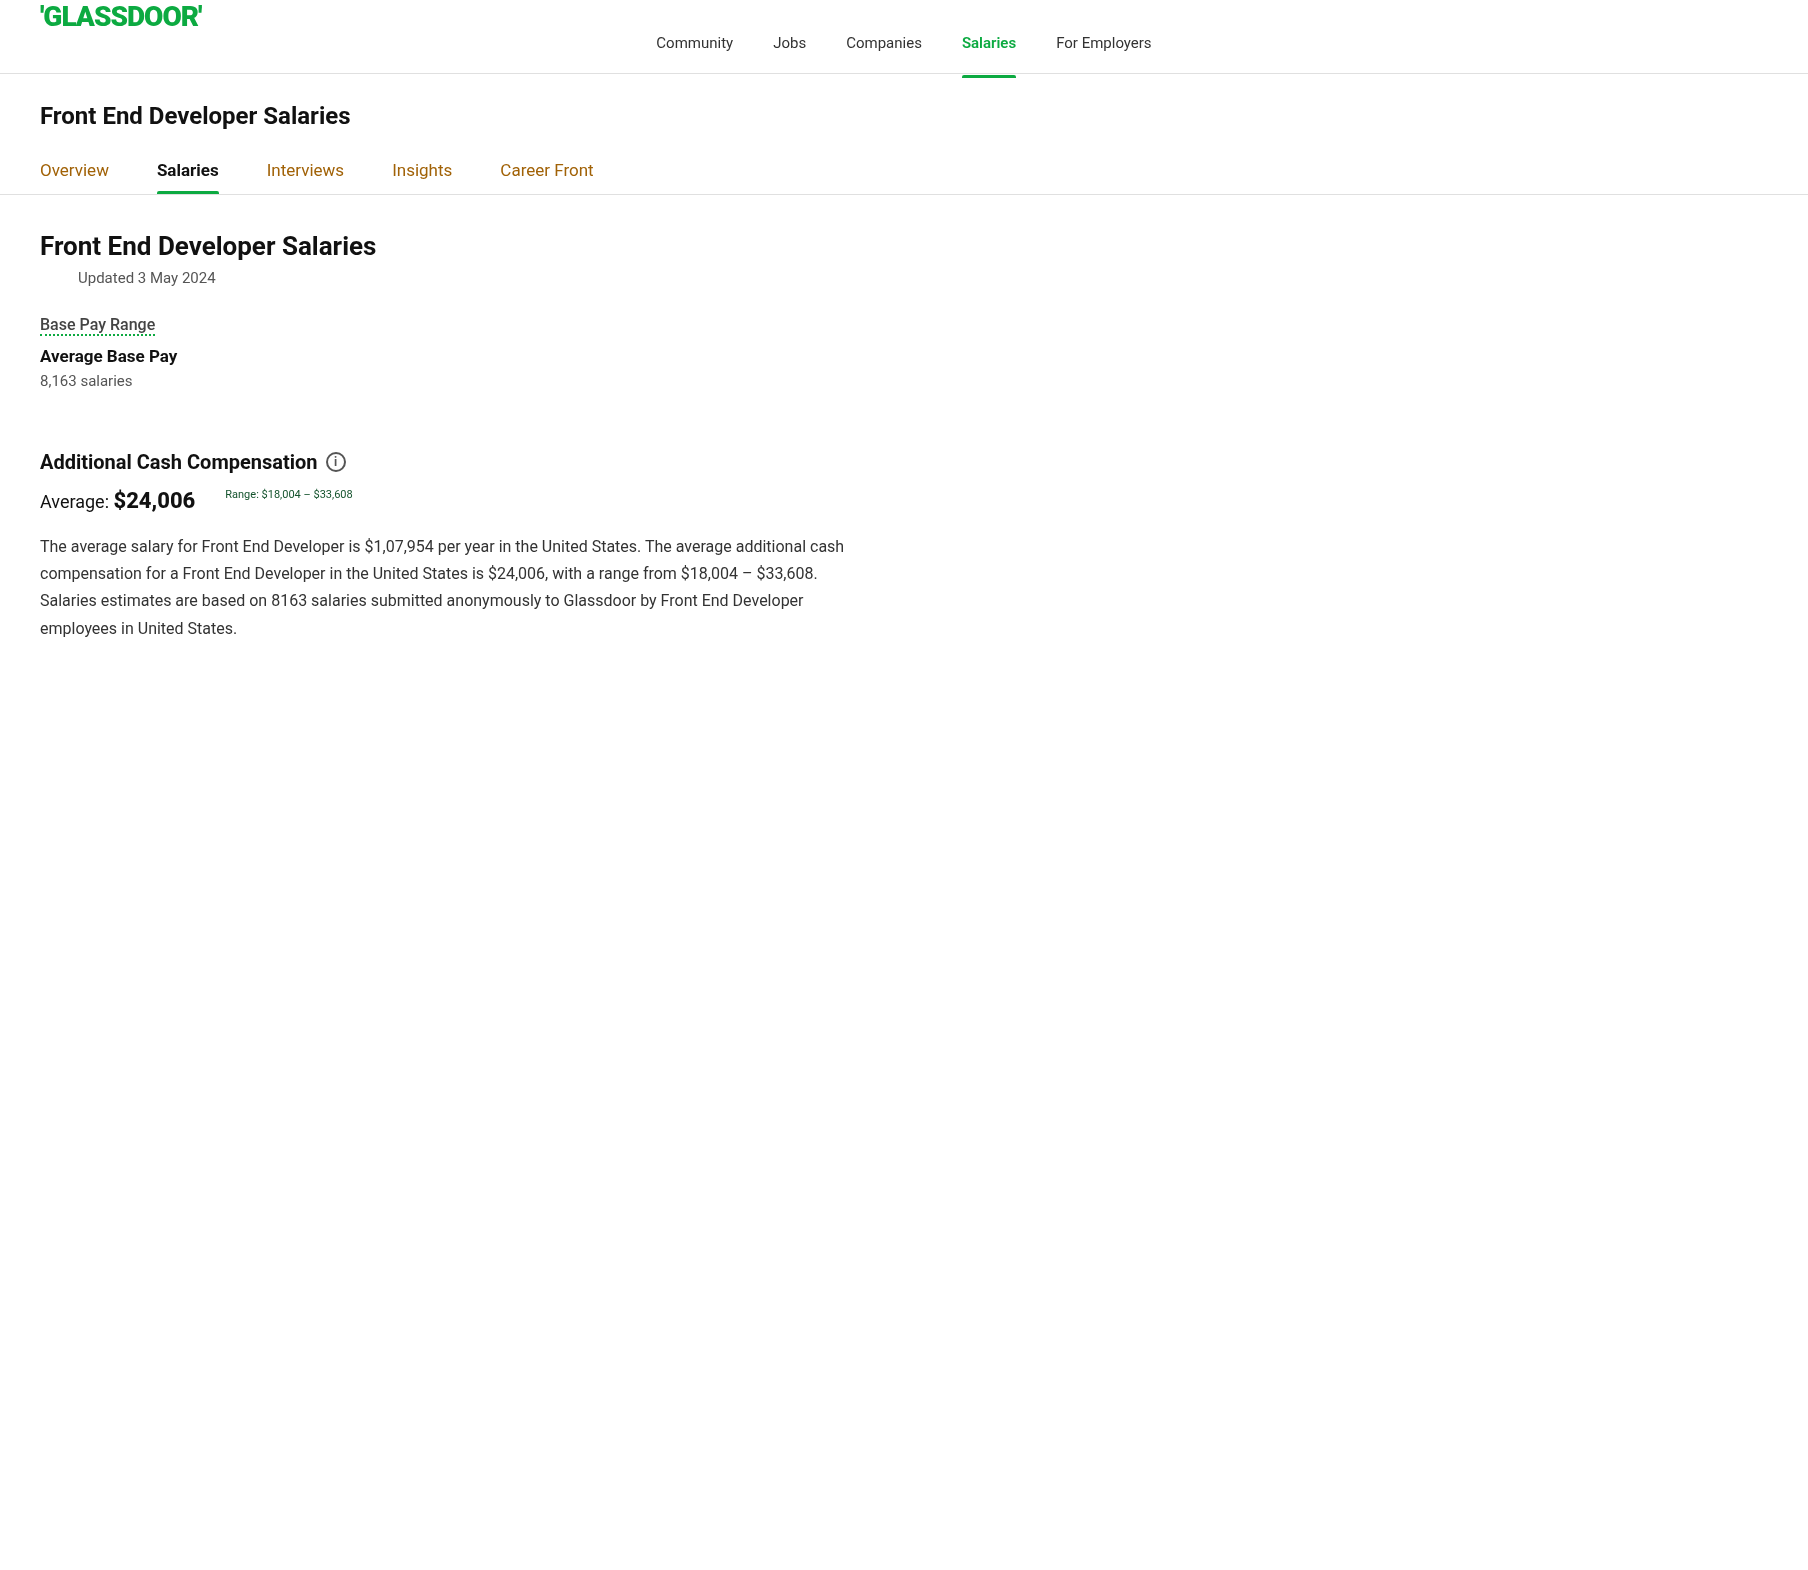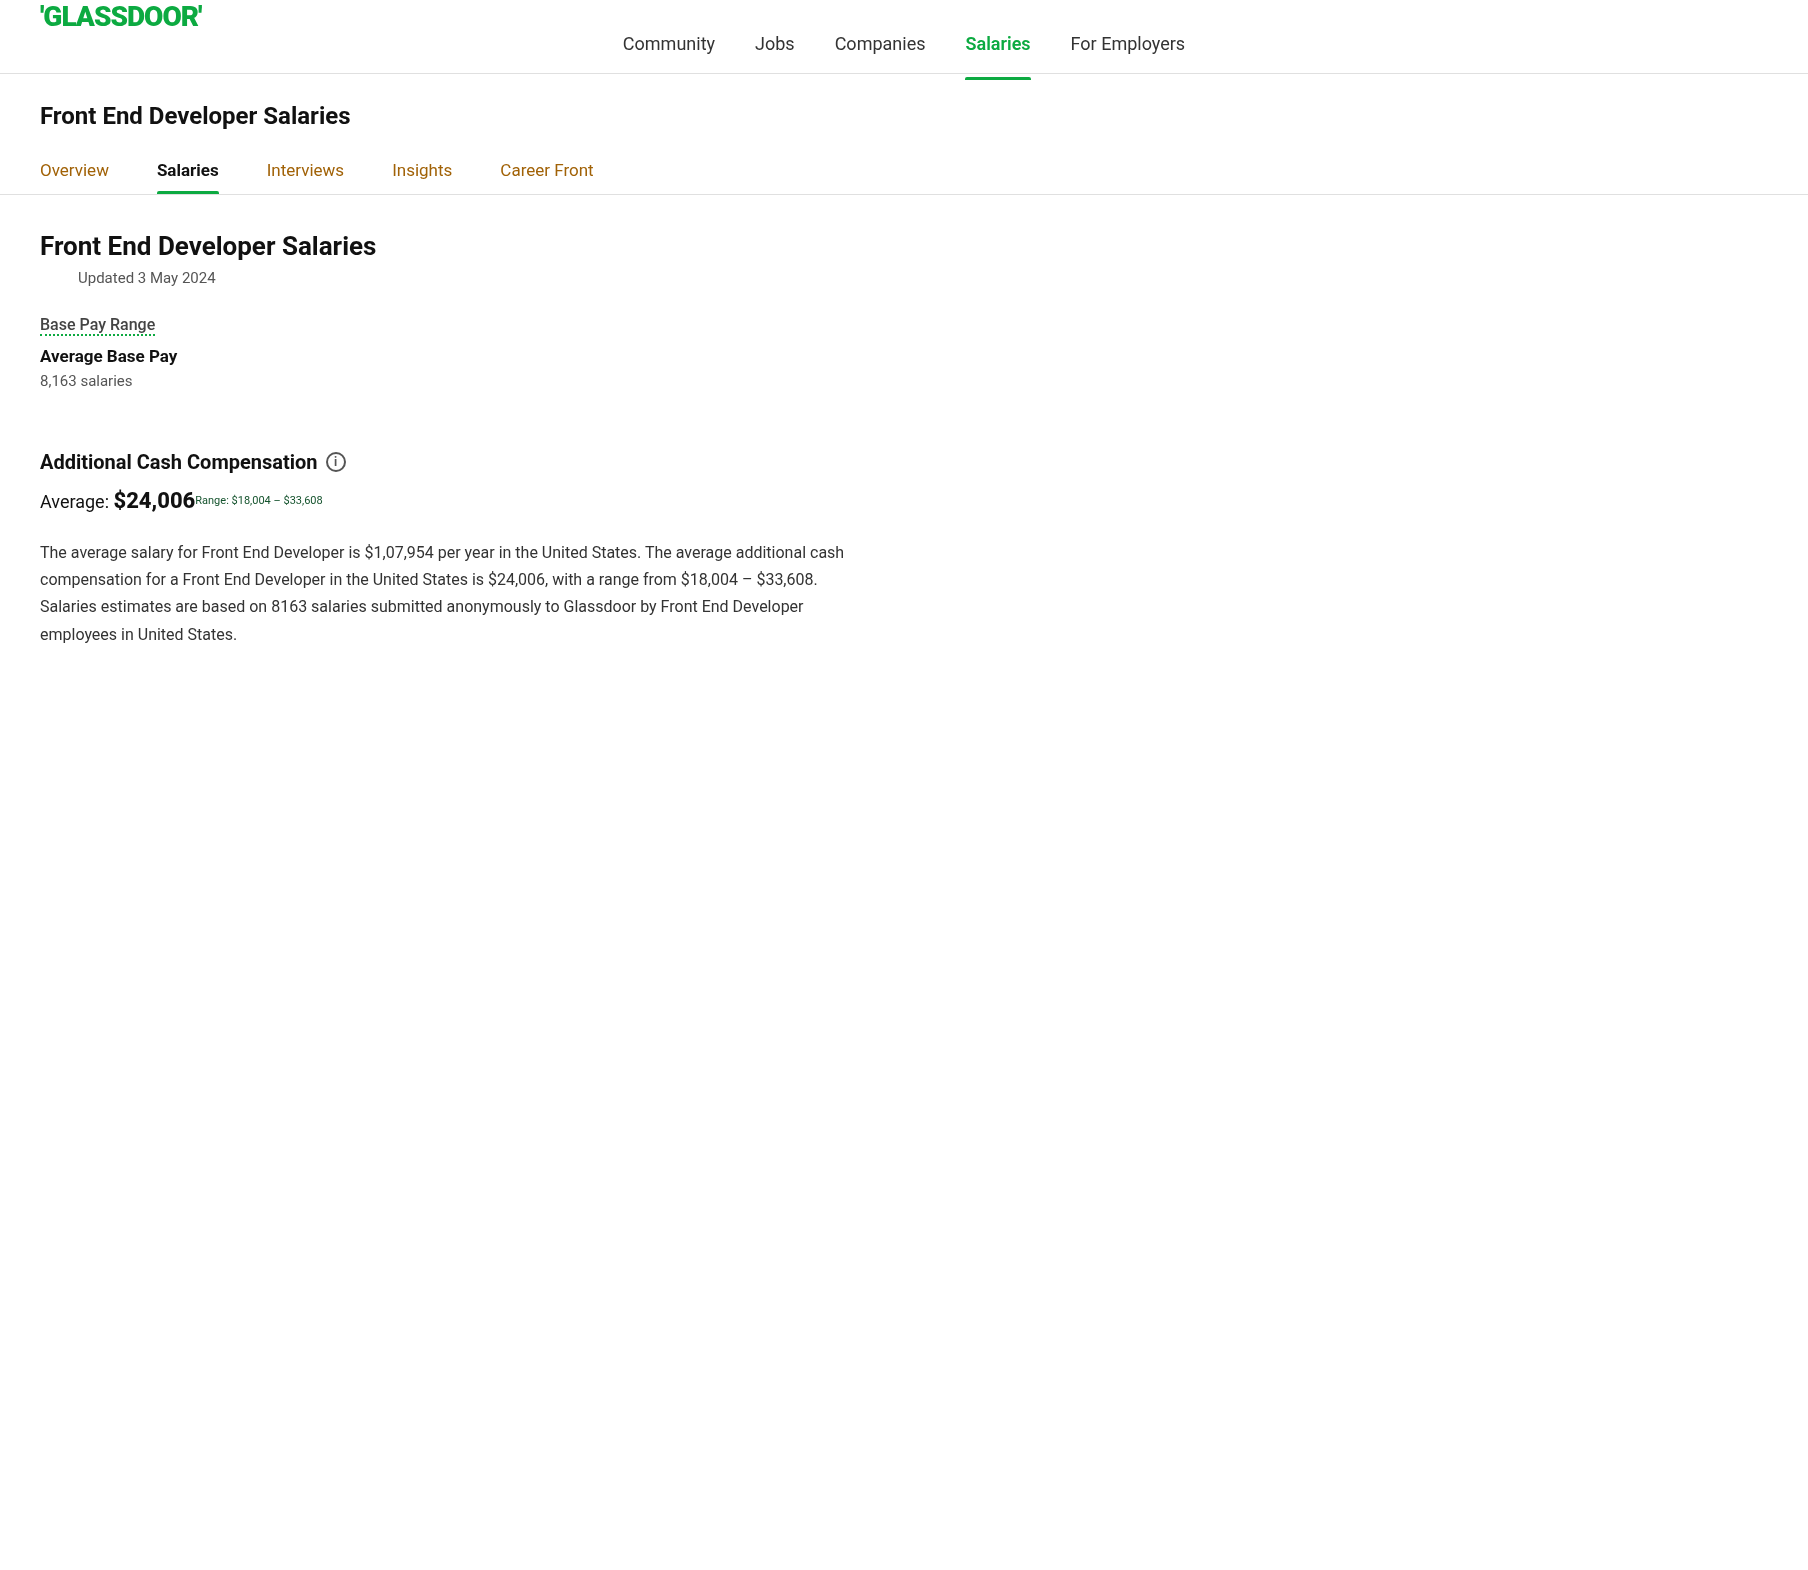--- a/index.html
+++ b/index.html
@@ -37,21 +37,21 @@
     .nav-links {
       display: flex;
       align-items: center;
       gap: 40px;
       list-style: none;
     }
 
     .nav-links li a {
       text-decoration: none;
       color: #333;
-      font-size: 18px;
+      font-size: 15px;
       font-weight: 400;
       margin-top: 48px;
     }
 
     .nav-links li a.active {
       color: #0caa41;
       font-weight: 600;
     }
 
     .nav-active-underline {
@@ -226,22 +226,22 @@
       align-items: center;
       justify-content: center;
       font-size: 12px;
       color: #555;
       font-weight: 700;
       cursor: pointer;
     }
 
     .cash-comp-row {
       display: flex;
-      align-items: center;
-      margin-bottom: 26px;
+      gap: 30px;
+      margin-bottom: 20px;
     }
 
     .avg-amount {
       font-size: 18px;
       color: #111;
     }
 
     .avg-amount strong {
       font-size: 22px;
       font-weight: 800;

